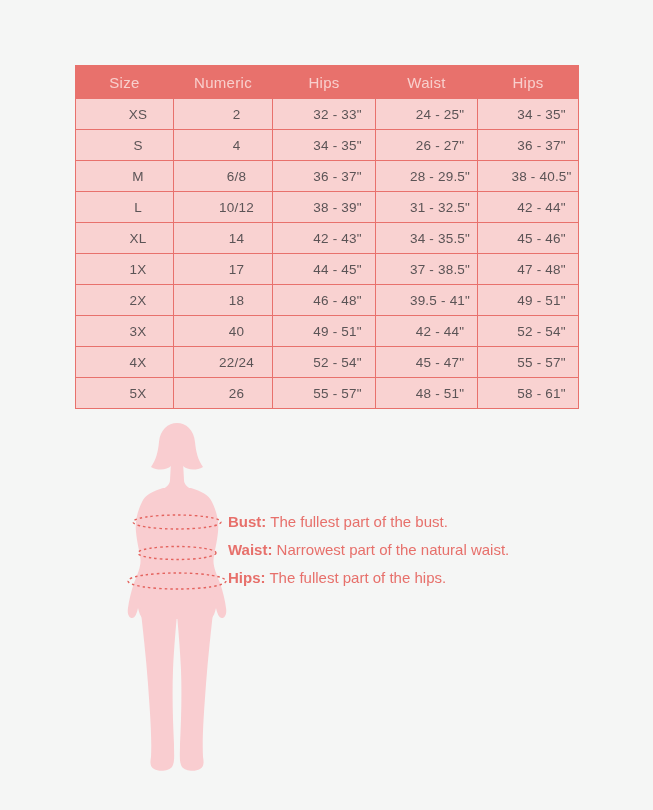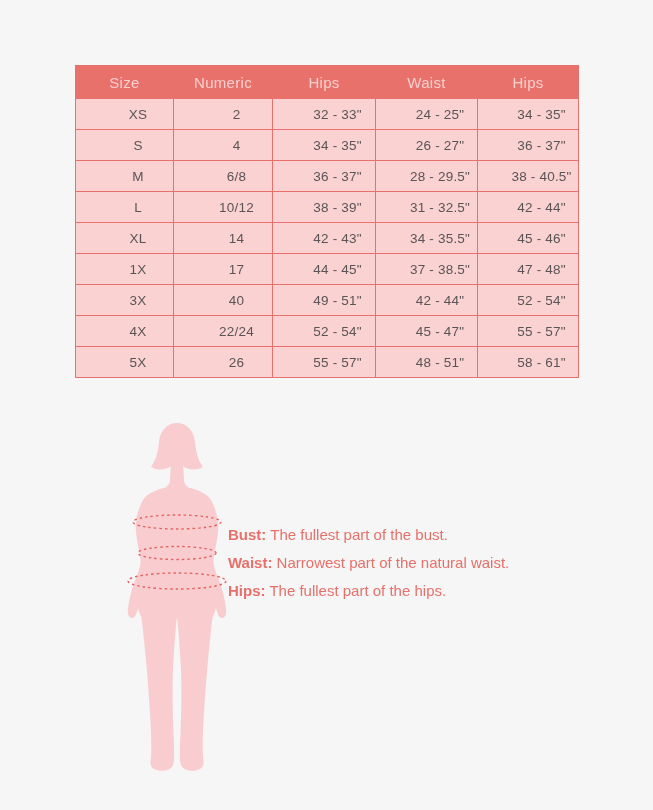--- a/index.html
+++ b/index.html
@@ -40,21 +40,20 @@
   }
 
   
   .figure-wrap { position: absolute; left: 117px; top: 422px; width: 121px; height: 350px; }
   .figure-wrap svg { display: block; }
 
   .definitions {
     position: absolute; left: 228px; top: 508px;
     color: var(--guide-text, #e7706b);
     font-size: 15px;
-    margin-top: 13px;
   }
   .definitions p {
     margin: 0; padding: 0;
     height: 28px; line-height: 28px;
     white-space: nowrap;
   }
   .definitions .def-label { font-weight: 700; }
 </style>
 </head>
 <body>
@@ -116,20 +115,27 @@
             <td>45 - 46"</td>
           </tr>
           <tr>
             <td>1X</td>
             <td>17</td>
             <td>44 - 45"</td>
             <td>37 - 38.5"</td>
             <td>47 - 48"</td>
           </tr>
           <tr>
+            <td>2X</td>
+            <td>18</td>
+            <td>46 - 48"</td>
+            <td>39.5 - 41"</td>
+            <td>49 - 51"</td>
+          </tr>
+          <tr>
             <td>3X</td>
             <td>40</td>
             <td>49 - 51"</td>
             <td>42 - 44"</td>
             <td>52 - 54"</td>
           </tr>
           <tr>
             <td>4X</td>
             <td>22/24</td>
             <td>52 - 54"</td>

